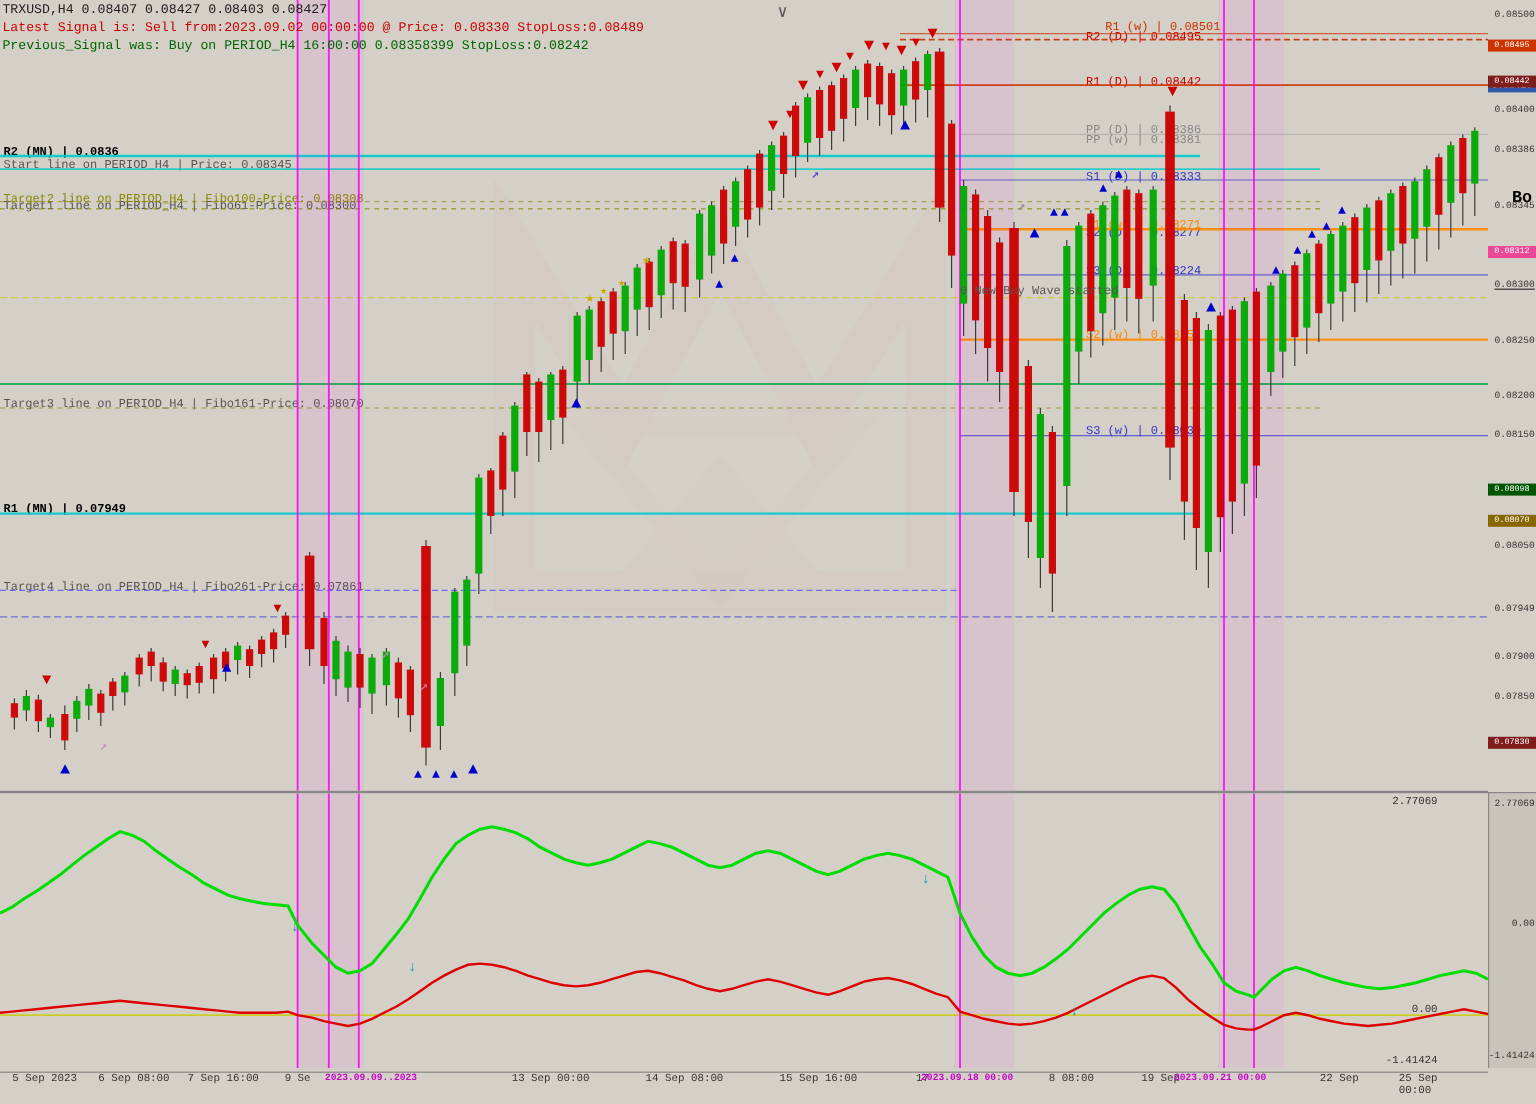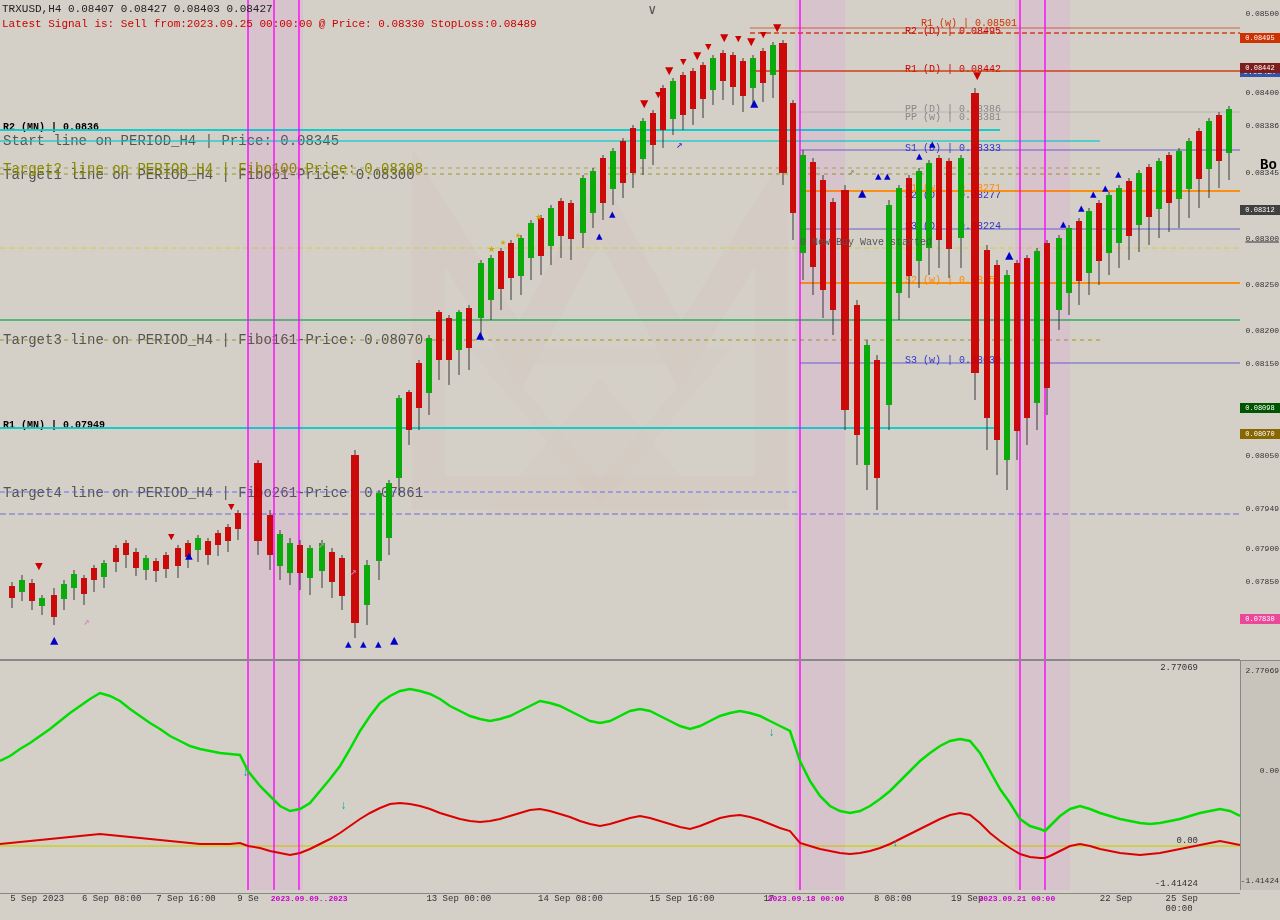--- a/index.html
+++ b/index.html
@@ -152,21 +152,21 @@
     .rs-label {
       position: absolute;
       font-size: 10px;
       font-weight: bold;
       white-space: nowrap;
     }
 
     
     .target-label {
       position: absolute;
-      font-size: 14px;
+      font-size: 10px;
       color: #555;
       white-space: nowrap;
       text-align: center;
     }
 
     
     .ind-r-price {
       position: absolute;
       right: 1px;
       font-size: 8px;
@@ -607,21 +607,22 @@
     <div class="pivot-label" style="top:221px; left:905px; color:#3333cc;">S3 (D) | 0.08224</div>
     <div class="pivot-label" style="top:275px; left:905px; color:#ff8800;">S2 (w) | 0.0815</div>
     <div class="pivot-label" style="top:355px; left:905px; color:#3333cc;">S3 (w) | 0.08039</div>
 
     <div class="pivot-label" style="top:104px; left:905px; color:#888; margin-top:8px;">PP (w) | 0.08381</div>
 
   </div>
 
   <div id="header-info">
     <div class="header-line">TRXUSD,H4  0.08407 0.08427 0.08403 0.08427</div>
-    <div class="header-line red">Latest Signal is: Sell from:2023.09.25 00:00:00 @ Price: 0.08330  StopLoss:0.08489</div>
+    <div class="header-line red">Latest Signal is: Sell from:2023.09.02 00:00:00 @ Price: 0.08330  StopLoss:0.08489</div>
+    <div class="header-line green">Previous_Signal was: Buy on PERIOD_H4 16:00:00 0.08358399   StopLoss:0.08242</div>
   </div>
 
   <div id="indicator-chart">
     <svg id="indicator-svg">
 
       <line x1="0" y1="185" x2="1240" y2="185" stroke="#cccc00" stroke-width="1.5" opacity="0.8"></line>
 
       <line x1="248" y1="0" x2="248" y2="230" stroke="#ff00ff" stroke-width="1.5" opacity="0.9"></line>
       <line x1="274" y1="0" x2="274" y2="230" stroke="#ff00ff" stroke-width="1.5" opacity="0.9"></line>
       <line x1="299" y1="0" x2="299" y2="230" stroke="#ff00ff" stroke-width="1.5" opacity="0.9"></line>
@@ -911,36 +912,36 @@
 
     <div class="r-price" style="top:14%;">0.08400</div>
 
     <div style="position:absolute; top:5%; right:0; background:#cc3300; color:#fff; font-size:7px; padding:1px; width:40px; text-align:center;">0.08495</div>
 
     <div style="position:absolute; top:9.5%; right:0; background:#7f1d1d; color:#fff; font-size:7px; padding:1px; width:40px; text-align:center;">0.08442</div>
 
     <div class="r-price" style="top:19%;">0.08386</div>
     <div class="r-price" style="top:26%;margin-left:28px;">0.08345</div>
 
-    <div style="position:absolute; top:31%; right:0; background:#404040; color:#fff; font-size:7px; padding:1px; width:40px; text-align:center;">0.08312</div>
+    <div style="position:absolute; top:31%; right:0; background:#ec4899; color:#fff; font-size:7px; padding:1px; width:40px; text-align:center;">0.08312</div>
     <div class="r-price" style="top:36%;text-decoration:underline;">0.08300</div>
     <div class="r-price" style="top:43%;">0.08250</div>
     <div class="r-price" style="top:50%;">0.08200</div>
     <div class="r-price" style="top:55%;">0.08150</div>
 
     <div style="position:absolute; top:61%; right:0; background:#005500; color:#fff; font-size:7px; padding:1px; width:40px; text-align:center;">0.08098</div>
 
     <div style="position:absolute; top:65%; right:0; background:#886600; color:#fff; font-size:7px; padding:1px; width:40px; text-align:center;">0.08070</div>
 
     <div class="r-price" style="top:69%;">0.08050</div>
     <div class="r-price" style="top:77%;">0.07949</div>
     <div class="r-price" style="top:83%;">0.07900</div>
     <div class="r-price" style="top:88%;">0.07850</div>
 
-    <div style="position:absolute; top:93%; right:0; background:#ec4899; color:#fff; font-size:7px; padding:1px; width:40px; text-align:center;">0.07830</div>
+    <div style="position:absolute; top:93%; right:0; background:#7f1d1d; color:#fff; font-size:7px; padding:1px; width:40px; text-align:center;">0.07830</div>
   </div>
 
   <div id="bottom-right">
     <div class="ind-r-price" style="top:5px;">2.77069</div>
     <div class="ind-r-price" style="top:105px;">0.00</div>
     <div class="ind-r-price" style="top:215px;">-1.41424</div>
   </div>
 
   <div id="xaxis">
     <span class="xaxis-label" style="left:3%;">5 Sep 2023</span>

